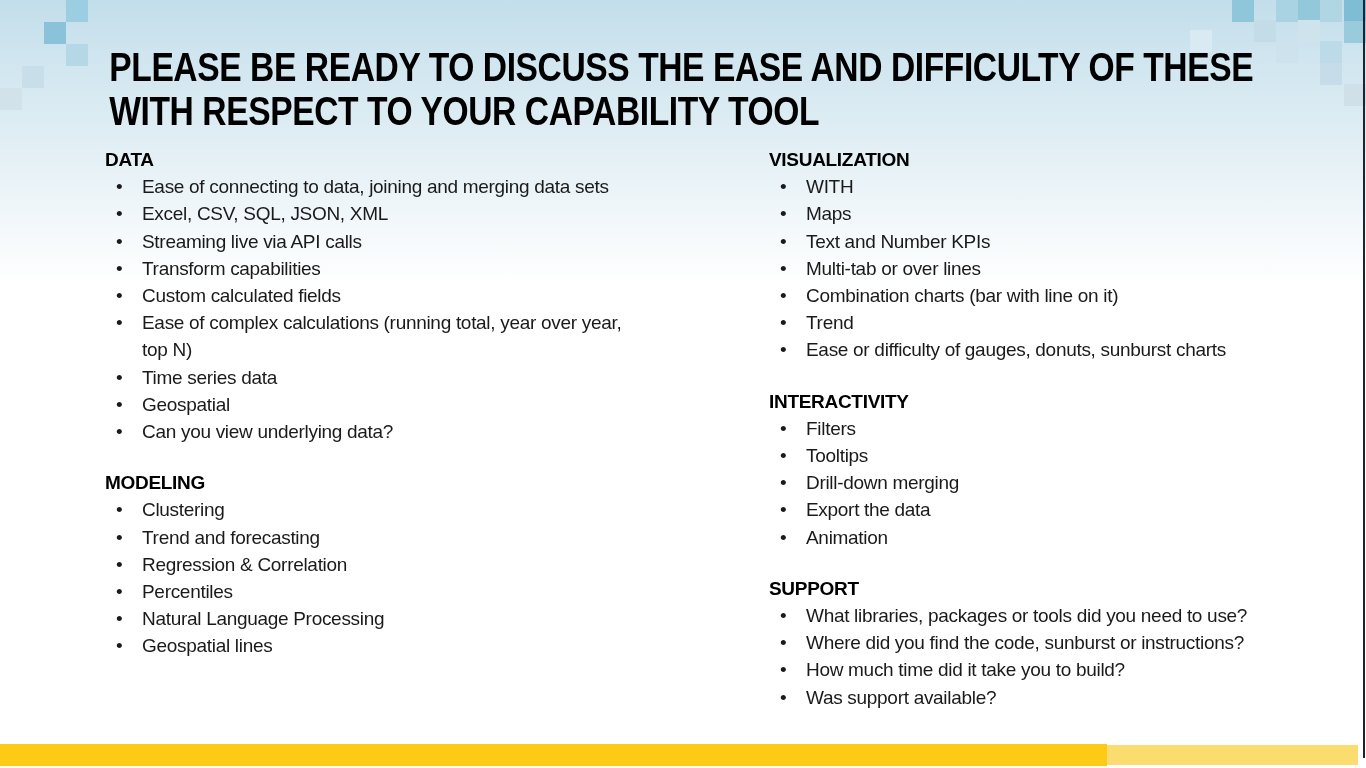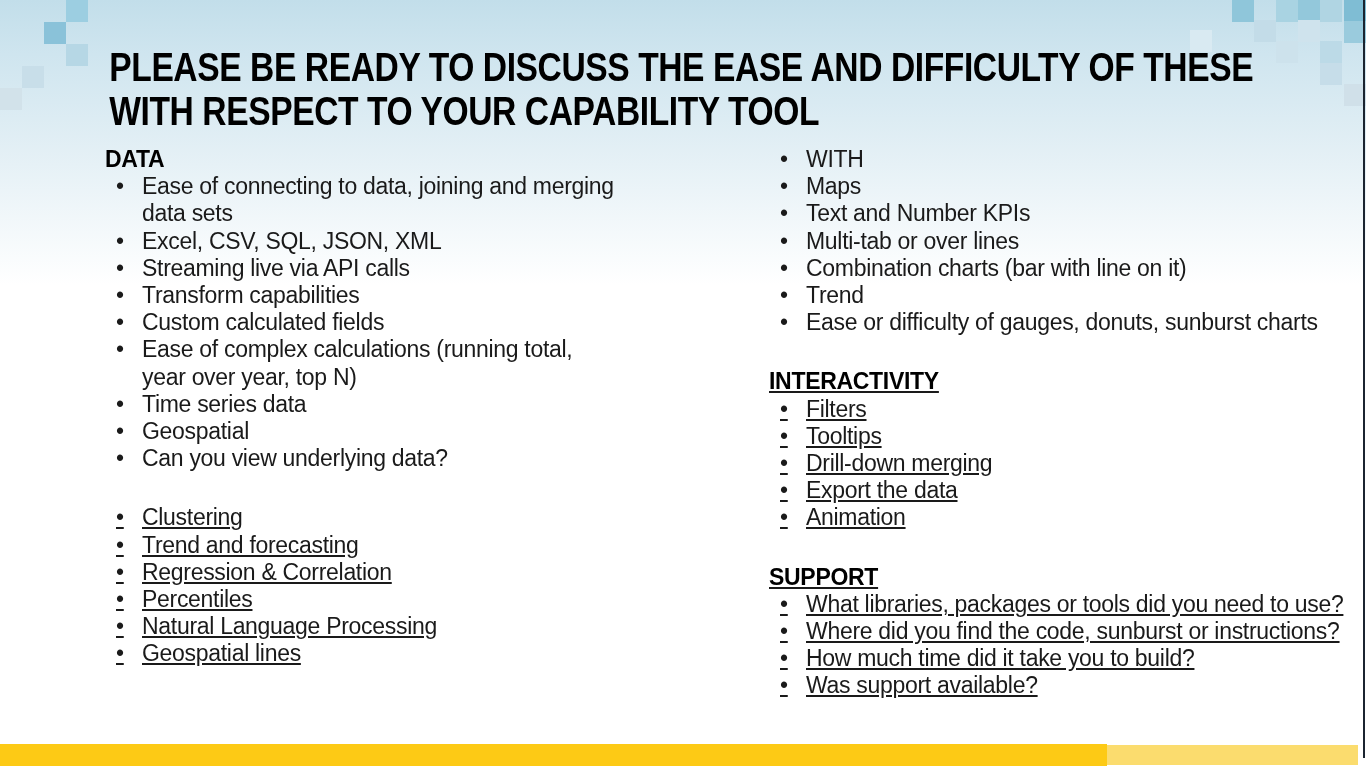--- a/index.html
+++ b/index.html
@@ -20,24 +20,24 @@
   
   .title{
     position:absolute;left:0;top:24px;width:1366px;text-align:left;
     font-weight:bold;color:#000;
   }
   .title-line{
     display:block;font-size:40px;line-height:44px;letter-spacing:-0.5px;
     transform:scaleX(0.84);transform-origin:50% 50%;white-space:nowrap;
   }
   
-  .col{position:absolute;top:146px;font-size:23px;line-height:27.2px;letter-spacing:-0.3px;}
+  .col{position:absolute;top:146px;font-size:19px;line-height:27.2px;letter-spacing:-0.3px;}
   .col-left{left:105px;width:517px;}
   .col-right{left:769px;width:575px;}
-  .section + .section{margin-top:32px;text-decoration:underline;}
+  .section + .section{margin-top:24px;}
   .section-heading{font-weight:bold;color:#000;}
   .bullet-row{display:flex;align-items:flex-start;}
   .bullet{flex:0 0 37px;width:37px;box-sizing:border-box;padding-left:11px;}
   .bullet-text{flex:1;max-width:480px;}
   .col-right .bullet-text{max-width:538px;}
   
   .bottom-bar{position:absolute;left:0;top:744px;width:1366px;height:22px;}
   .bottom-bar-gold{position:absolute;left:0;top:0;width:1107px;height:22px;background:var(--gold,#fdca15);}
   .bottom-bar-light{position:absolute;left:1107px;top:1px;width:251px;height:20px;background:var(--gold-light,#fbdc6e);}
   
@@ -109,20 +109,21 @@
         <div class="bullet-row">
           <span class="bullet">•</span>
           <span class="bullet-text">Geospatial</span>
         </div>
         <div class="bullet-row">
           <span class="bullet">•</span>
           <span class="bullet-text">Can you view underlying data?</span>
         </div>
       </div>
       <div class="section">
+        <div class="section-heading">MODELING</div>
         <div class="bullet-row">
           <span class="bullet">•</span>
           <span class="bullet-text">Clustering</span>
         </div>
         <div class="bullet-row">
           <span class="bullet">•</span>
           <span class="bullet-text">Trend and forecasting</span>
         </div>
         <div class="bullet-row">
           <span class="bullet">•</span>
@@ -137,20 +138,21 @@
           <span class="bullet-text">Natural Language Processing</span>
         </div>
         <div class="bullet-row">
           <span class="bullet">•</span>
           <span class="bullet-text">Geospatial lines</span>
         </div>
       </div>
     </div>
   <div class="col col-right" id="col-1">
       <div class="section">
+        <div class="section-heading">VISUALIZATION</div>
         <div class="bullet-row">
           <span class="bullet">•</span>
           <span class="bullet-text">WITH</span>
         </div>
         <div class="bullet-row">
           <span class="bullet">•</span>
           <span class="bullet-text">Maps</span>
         </div>
         <div class="bullet-row">
           <span class="bullet">•</span>

